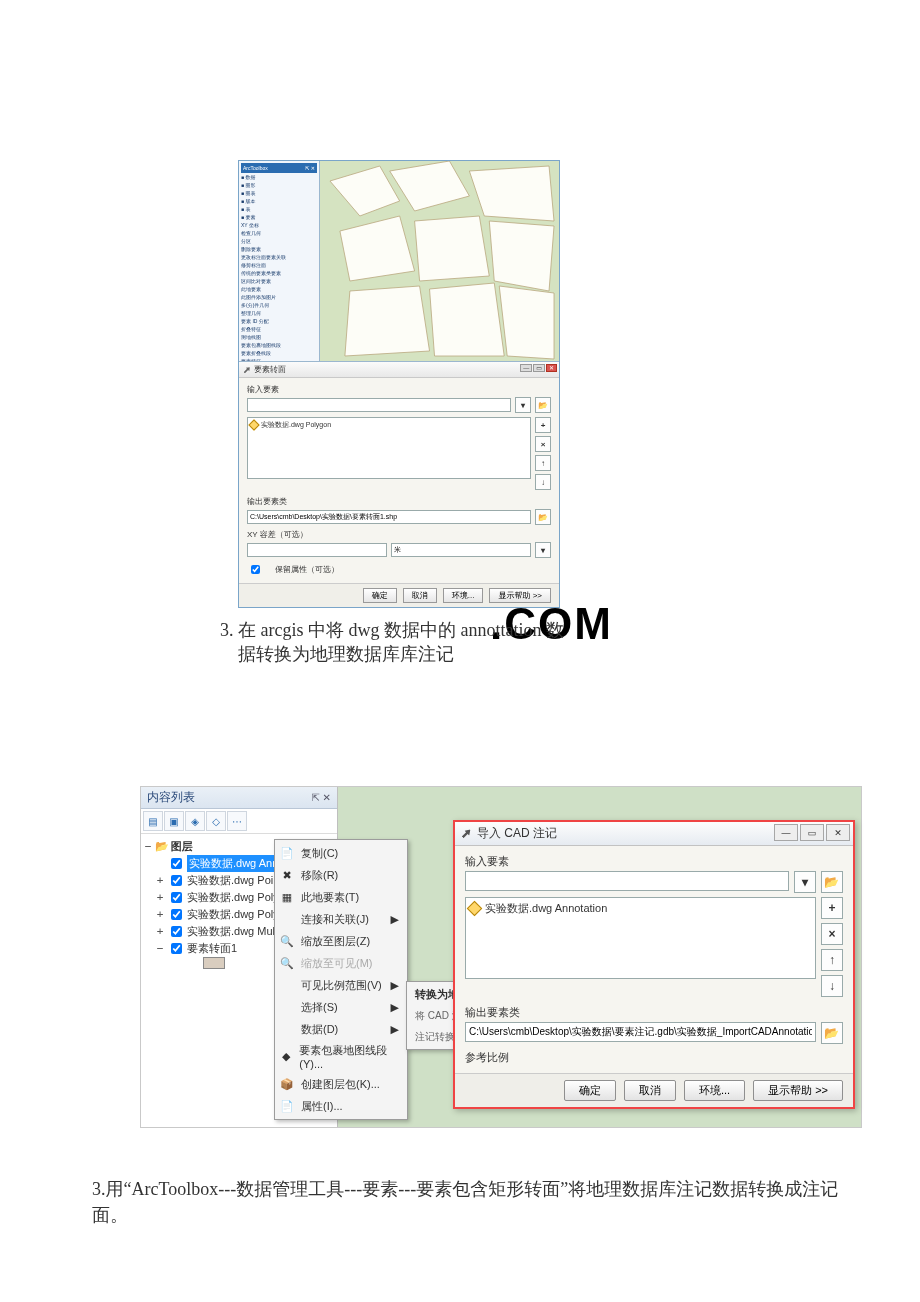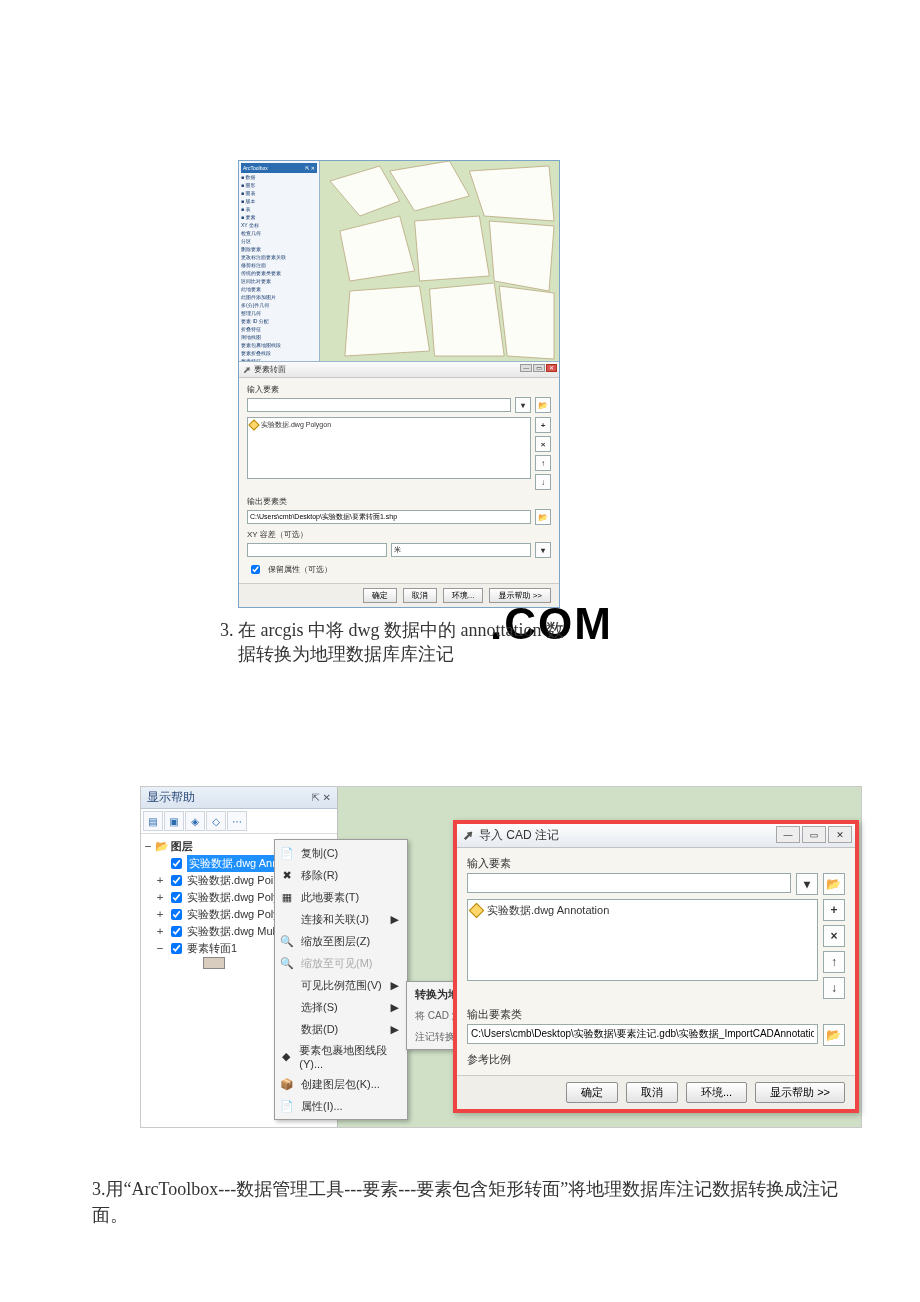--- a/index.html
+++ b/index.html
@@ -62,21 +62,21 @@
   .gp-label{font-size:8px;margin-bottom:2px;}
   .gp-row{display:flex;gap:4px;align-items:center;}
   .gp-input{flex:1;height:12px;border:1px solid #9aa;background:#fff;font-size:7px;padding:0 2px;}
   .mini-btn{width:14px;height:14px;border:1px solid #9aa;background:#fdfdfd;display:flex;align-items:center;justify-content:center;font-size:8px;font-weight:bold;color:#333;cursor:pointer;}
   .gp-listbox{margin-top:4px;height:56px;border:1px solid #9aa;background:#fff;font-size:7px;padding:2px;}
   .gp-listbox .li-item{display:flex;align-items:center;gap:3px;}
   .gp-listbox .li-item .diamond{width:6px;height:6px;background:#ffd76b;border:1px solid #b8860b;transform:rotate(45deg);}
   .side-btns{display:flex;flex-direction:column;gap:3px;margin-top:4px;}
   .gp-buttons{display:flex;justify-content:flex-end;gap:6px;padding:4px 8px;background:#f0efe9;border-top:1px solid #ccc;}
   .gp-buttons button{font-size:8px;padding:1px 8px;border:1px solid #999;background:linear-gradient(#fff,#e6e6e6);cursor:pointer;}
-  .gp-chk{display:flex;align-items:center;gap:5px;margin-top:4px;}
+  .gp-chk{display:flex;align-items:center;gap:12px;margin-top:4px;}
   .gp-chk input{width:9px;height:9px;}
 
   
   .caption-row{
     margin:10px 0 0 220px;
     width: 440px;
     font-family: "SimSun", serif;
     font-size:18px;
     line-height:24px;
     position:relative;
@@ -143,21 +143,21 @@
     background:#f4f4f4;border:1px solid #9c9c9c;
     box-shadow:2px 2px 4px rgba(0,0,0,.25);
     font-size:11px;padding:2px 0;
   }
   .submenu .mi{padding:3px 8px;cursor:pointer;line-height:15px;}
   .submenu .mi .sub{font-size:10px;color:#666;}
 
   
   .cad-dialog{
     position:absolute;left:312px;top:33px;width:398px;
-    background:#f6f5f0;border:4px solid #ef4444;
+    background:#f6f5f0;border:2px solid #ef4444;
     box-shadow:2px 2px 6px rgba(0,0,0,.25);
   }
   .cad-title{
     background:linear-gradient(#fdfdfd,#e6ebf1);
     border-bottom:1px solid #c2c2c2;
     padding:3px 6px;font-size:12px;
     display:flex;align-items:center;gap:5px;position:relative;
   }
   .cad-title .tool-ico{width:11px;height:11px;background:#555;transform:rotate(-45deg);clip-path:polygon(0 40%,55% 40%,55% 20%,100% 50%,55% 80%,55% 60%,0 60%);}
   .cad-title .winbtns{position:absolute;right:3px;top:2px;display:flex;gap:2px;}
@@ -293,21 +293,21 @@
 <div class="caption-row">
   <span class="watermark">.COM</span>
   <span>3. 在 arcgis 中将 dwg 数据中的 annottation 数</span><br>
   &nbsp;&nbsp;&nbsp;&nbsp;<span>据转换为地理数据库库注记</span>
 </div>
 
 <div class="lower-wrap">
 
   <div class="toc-panel">
     <div class="toc-header">
-      <span>显示帮助</span>
+      <span>内容列表</span>
       <span class="pin">⇱ ✕</span>
     </div>
     <div class="toc-toolbar">
       <span class="tb">▤</span>
       <span class="tb">▣</span>
       <span class="tb">◈</span>
       <span class="tb">◇</span>
       <span class="tb">⋯</span>
     </div>
     <div class="toc-tree">

